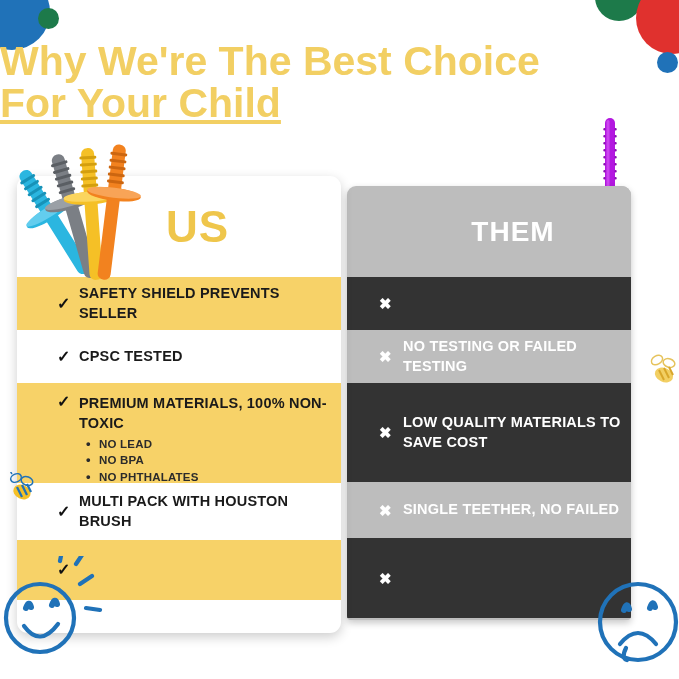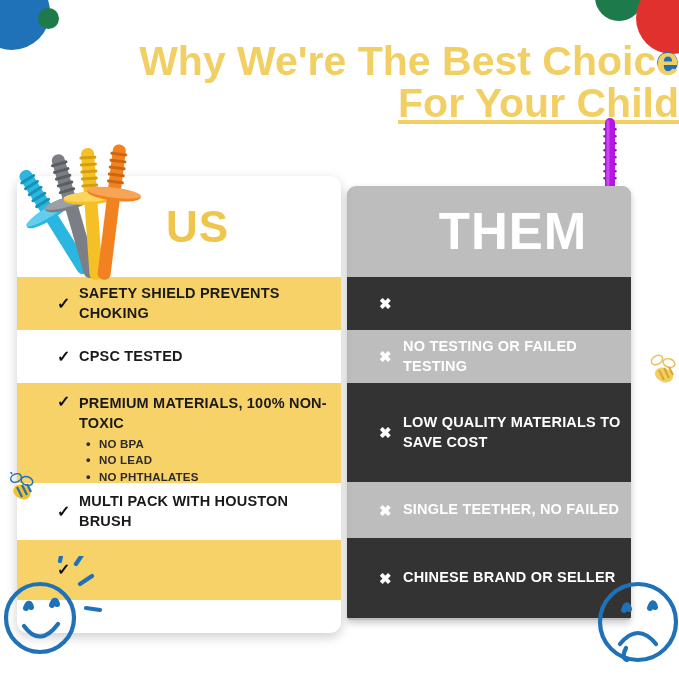--- a/index.html
+++ b/index.html
@@ -14,36 +14,36 @@
   
   .circle{position:absolute;border-radius:50%;}
   #c-blue-tl{left:-26px;top:-26px;width:76px;height:76px;background:#2072b8;}
   #c-green-tl{left:38px;top:8px;width:21px;height:21px;background:#1d7a4a;}
   #c-green-tr{left:595px;top:-27px;width:48px;height:48px;background:#1d7a4a;}
   #c-red-tr{left:636px;top:-18px;width:72px;height:72px;background:#e0312e;}
   #c-blue-tr{left:657px;top:52px;width:21px;height:21px;background:#2072b8;}
 
   
   .headline{
-    position:absolute;left:0;top:40px;width:679px;text-align:right;
+    position:absolute;left:0;top:40px;width:679px;text-align:left;
     color:#f2cf63;font-weight:bold;font-size:41px;line-height:1.03;
     letter-spacing:0px;
   }
   .headline .l2{display:block;text-decoration:underline;}
 
   
   .them-panel{
     position:absolute;left:347px;top:186px;width:284px;height:434px;
     background:#bdbdbd;border-radius:9px 9px 4px 4px;
     box-shadow:0 3px 7px rgba(0,0,0,.22);
     overflow:hidden;
   }
   .them-head{
     height:91px;display:flex;align-items:center;justify-content:center;
-    color:#ffffff;font-weight:bold;font-size:51px;letter-spacing:1px;
+    color:#ffffff;font-weight:bold;font-size:28px;letter-spacing:1px;
     background:#bdbdbd;
     margin-left:48px;
   }
   .them-row{
     color:#ffffff;font-weight:bold;font-size:14.5px;line-height:1.33;
     display:flex;align-items:center;padding-left:56px;position:relative;
     box-sizing:border-box;letter-spacing:.2px;
   }
   .them-row.dark{background:#333333;}
   .them-row.light{background:#bdbdbd;}
@@ -166,42 +166,41 @@
     <div class="them-row dark" id="them-r2">
       <span class="x">✖</span>
       <span>LOW QUALITY MATERIALS TO SAVE COST</span>
     </div>
     <div class="them-row light" id="them-r3">
       <span class="x">✖</span>
       <span>SINGLE TEETHER, NO FAILED</span>
     </div>
     <div class="them-row dark" id="them-r4">
       <span class="x">✖</span>
-      <span>CHINESE BRAND OR SELLER</span>
     </div>
   </div>
 
   <div class="us-card">
     <div class="us-head">US</div>
 
     <div class="us-row gold" id="us-r0">
       <span class="ck">✓</span>
-      <span>SAFETY SHIELD PREVENTS CHOKING</span>
+      <span>SAFETY SHIELD PREVENTS SELLER</span>
     </div>
     <div class="us-row white" id="us-r1">
       <span class="ck">✓</span>
       <span>CPSC TESTED</span>
     </div>
     <div class="us-row gold" id="us-r2">
       <span class="ck">✓</span>
       <div>
         <span>PREMIUM MATERIALS, 100% NON-TOXIC</span>
         <ul class="sublist">
+          <li>NO LEAD</li>
           <li>NO BPA</li>
-          <li>NO LEAD</li>
           <li>NO PHTHALATES</li>
         </ul>
       </div>
     </div>
     <div class="us-row white" id="us-r3">
       <span class="ck">✓</span>
       <span>MULTI PACK WITH HOUSTON BRUSH</span>
     </div>
     <div class="us-row gold" id="us-r4">
       <span class="ck">✓</span>

